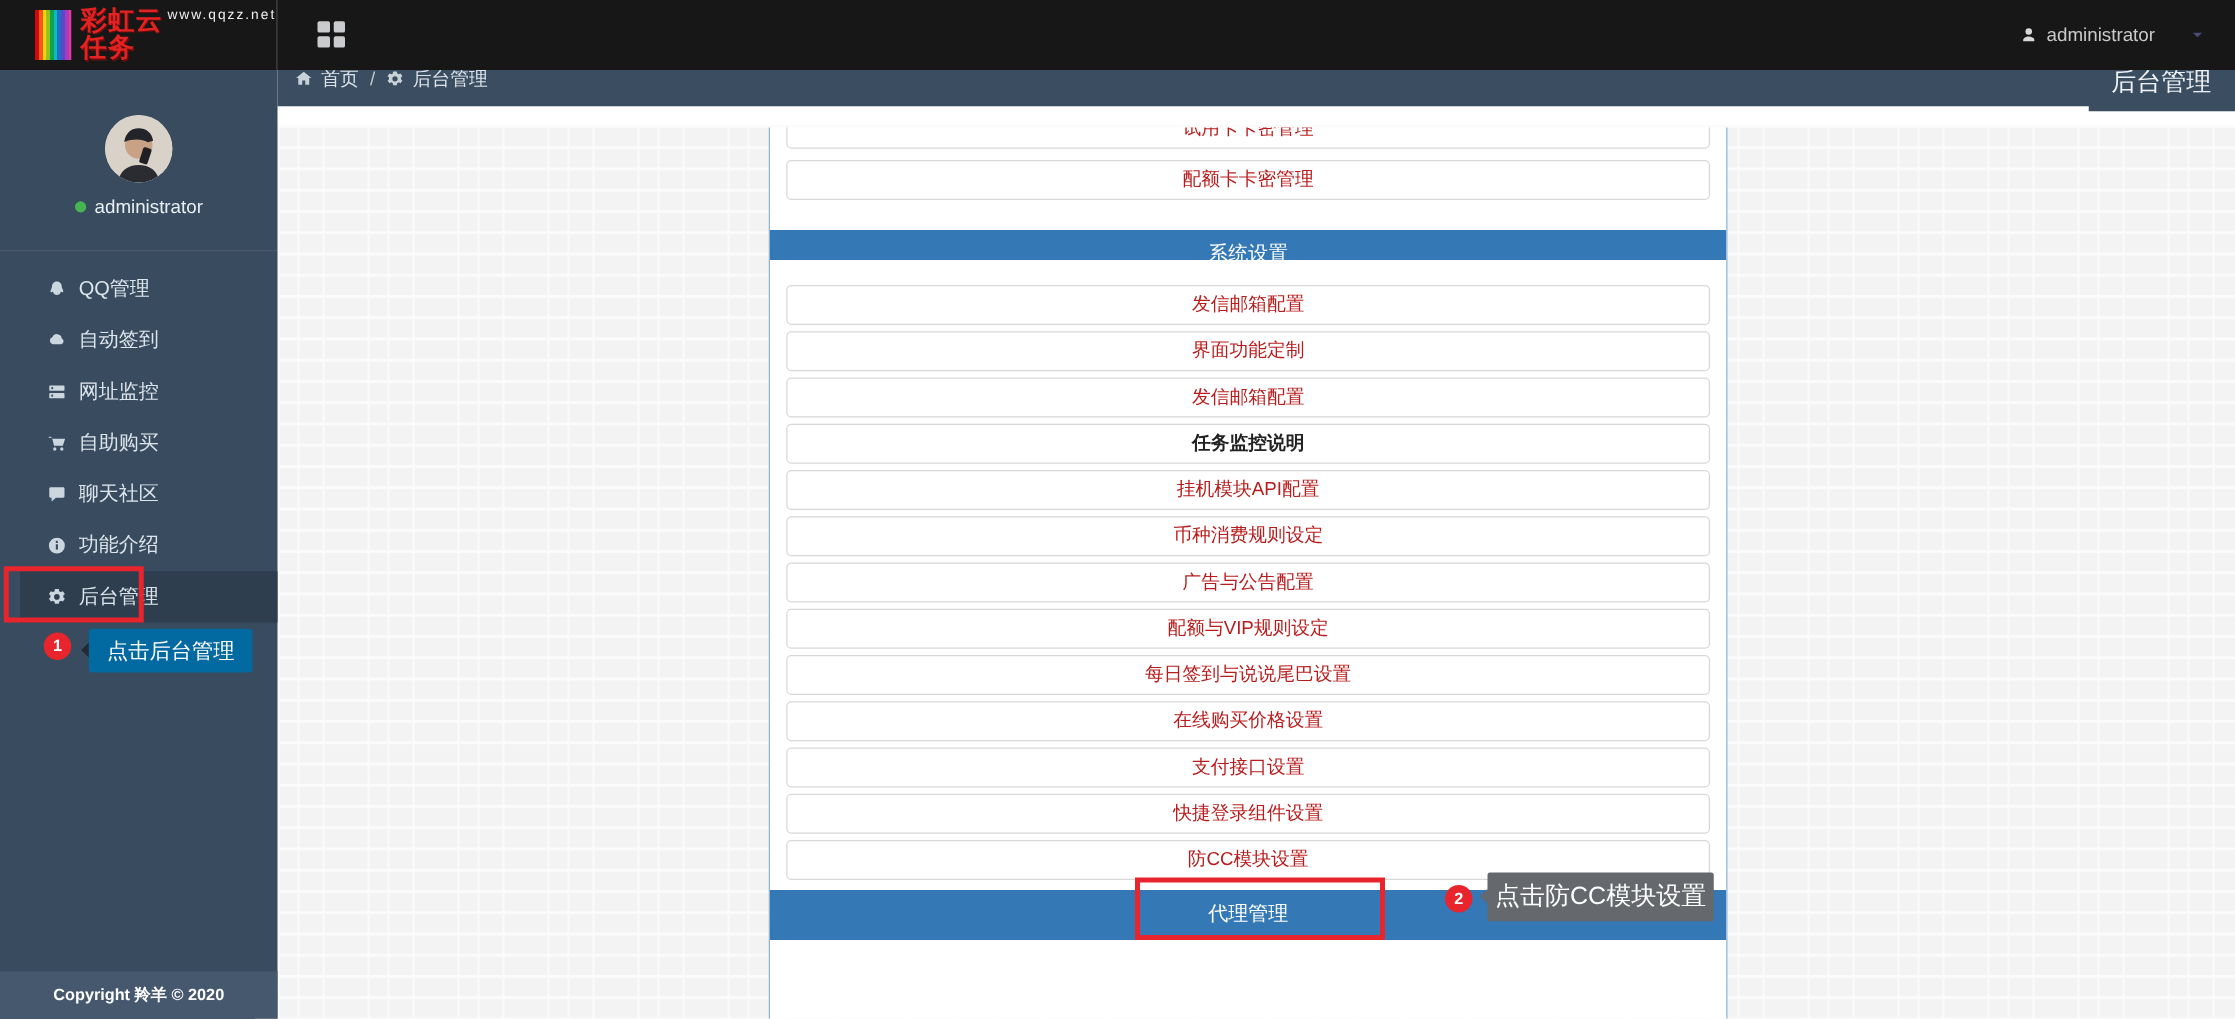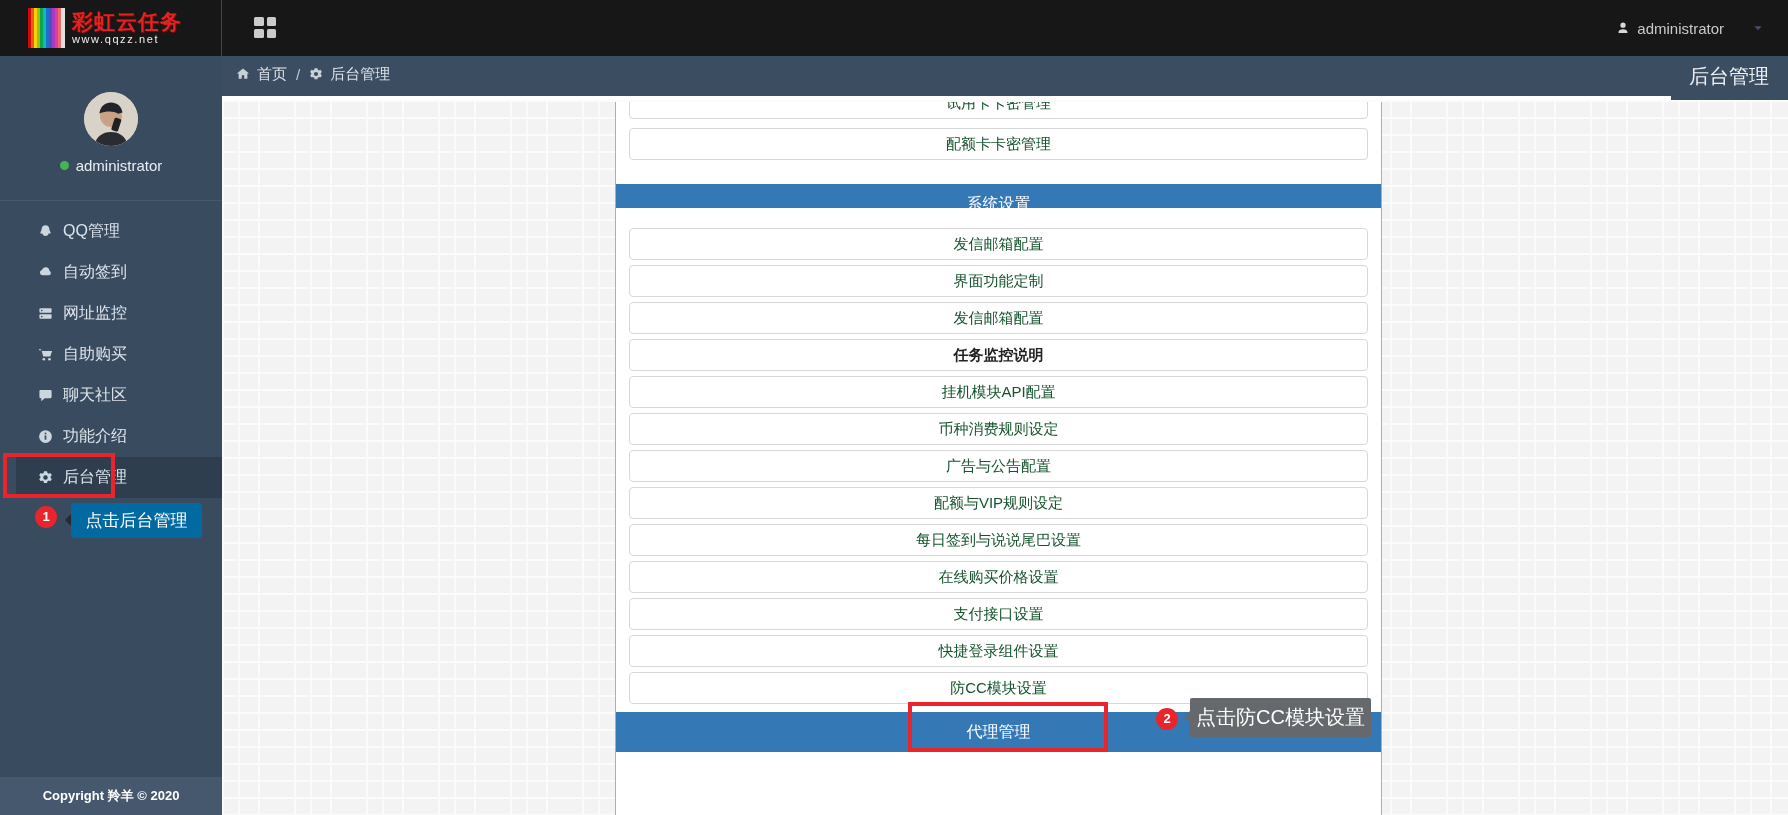--- a/index.html
+++ b/index.html
@@ -8,21 +8,21 @@
     position: relative; overflow: hidden;
     font-family: "Liberation Sans", "DejaVu Sans", sans-serif;
     background: #ffffff;
   }
   
   .topbar { position:absolute; left:0; top:0; width:1788px; height:56px; background:#171717; z-index:4; }
   .logo-block { position:absolute; left:0; top:0; width:222px; height:56px; border-right:1px solid #454545; display:flex; align-items:center; padding-left:28px; }
   .barcode { width:37px; height:40px; margin-right:7px;
     background:linear-gradient(90deg,#cf0a0a 0 3px,#f25618 3px 6px,#f7d308 6px 9px,#95c11f 9px 12px,#0fa34d 12px 15px,#0cbcbc 15px 18px,#1d6fc9 18px 21px,#5b49c0 21px 24px,#a43bc3 24px 27px,#e83a9a 27px 30px,#e86a6a 30px 33px,#e0e0e0 33px 37px);
   }
-  .logo-text { display:flex; flex-direction:column; line-height:1.05; }
+  .logo-text { display:flex; flex-direction:row; line-height:1.05; }
   .logo-title { color:#e32322; font-size:21px; font-weight:bold; letter-spacing:1px; text-shadow:1px 1px 0 #6b0d0d; }
   .logo-url { color:#f0f0f0; font-size:11px; letter-spacing:1.6px; margin-top:1px; }
   .grid-icon { position:absolute; left:254px; top:17px; width:22px; height:21px; display:grid; grid-template-columns:1fr 1fr; grid-template-rows:1fr 1fr; gap:3px; cursor:pointer; }
   .grid-icon span { background:#c9cbcd; border-radius:1.5px; }
   .user-block { position:absolute; right:24px; top:0; height:56px; display:flex; align-items:center; cursor:pointer; }
   .user-block svg.person { width:14px; height:14px; fill:#d8d8d8; margin-right:7px; }
   .user-name { color:#c9c9c9; font-size:15px; }
   .user-block svg.chev { width:12px; height:12px; fill:#4c4c74; margin-left:28px; }
 
   
@@ -31,40 +31,40 @@
   .avatar { width:54px; height:54px; border-radius:50%; overflow:hidden; margin:0 auto; background:#d8d2c9; }
   .user-row { margin-top:10px; height:18px; display:flex; justify-content:center; align-items:center; gap:7px; color:#e9eef3; font-size:15px; }
   .dot { width:9px; height:9px; border-radius:50%; background:#46b450; }
   .menu { margin-top:26px; list-style:none; border-top:1px solid rgba(255,255,255,.08); padding-top:10px; }
   .menu li { height:41px; display:flex; align-items:center; padding-left:22px; gap:10px; color:#dde5ec; font-size:16px; cursor:pointer;margin-left:16px; }
   .menu li.active { background:#2e3e4f; }
   .menu li svg { width:15px; height:15px; fill:#ccd6df; flex:0 0 15px; }
   .copyright { position:absolute; left:0; right:0; bottom:0; height:38px; background:#46586e; color:#ffffff; font-size:13px; font-weight:600; display:flex; align-items:center; justify-content:center; }
 
   
-  .crumbbar { position:absolute; left:222px; top:52px; right:0; height:44px; background:#3b4d60; display:flex; align-items:center; padding-left:14px; color:#dbe2e8; font-size:15px; z-index:3; }
+  .crumbbar { position:absolute; left:222px; top:41px; right:0; height:44px; background:#3b4d60; display:flex; align-items:center; padding-left:14px; color:#dbe2e8; font-size:15px; z-index:3; }
   .crumbbar svg { width:14px; height:14px; fill:#c8d0d8; }
   .crumb-sep { margin:0 9px; color:#c3cbd3; }
   .crumb-label { margin-left:7px; }
   .active-tab { position:absolute; right:0; top:0; width:117px; height:48px; background:#3b4d60; color:#eef2f6; font-size:20px; display:flex; align-items:center; padding-left:18px; cursor:pointer; }
 
   
   .content { position:absolute; left:222px; top:100px; right:0; bottom:0;
     background-color:#f3f3f3;
     background-image:
       linear-gradient(#fbfbfb 2px, transparent 2px),
       linear-gradient(90deg,#fbfbfb 2px, transparent 2px),
       linear-gradient(90deg, transparent 0 16px, #fafafa 16px 18px, transparent 18px);
     background-size: 36px 17px, 36px 17px, 72px 34px;
   }
   .panel { position:absolute; left:393px; top:2px; bottom:0; width:767px; background:#ffffff;
     border-left:1px solid rgba(52,120,181,.55); border-right:1px solid rgba(52,120,181,.55); overflow:hidden; }
   .panel ul { list-style:none; }
   .row { height:32px; margin:0 13px; background:#fff; border:1px solid #d8d8d8; border-radius:4px;
-    text-align:center; line-height:30px; font-size:15px; color:#14532d; cursor:pointer; }
+    text-align:center; line-height:30px; font-size:15px; color:#b91c1c; cursor:pointer; }
   .row.bold { font-weight:bold; color:#222; }
   #top-rows li:first-child { margin-top:-15px; }
   #top-rows li + li { margin-top:9px; }
   .section-header { height:24px; margin-top:24px; background:#3478b5; color:#ffffff; font-size:16px; text-align:center; line-height:39px; }
   #section-items { margin-top:20px; }
   #section-items li { margin-bottom:5px; }
   .section-header.second { margin-top:8px; height:40px; line-height:40px; }
 
   
   .redbox { position:absolute; border:4px solid #e8252c; z-index:20; pointer-events:none; }

